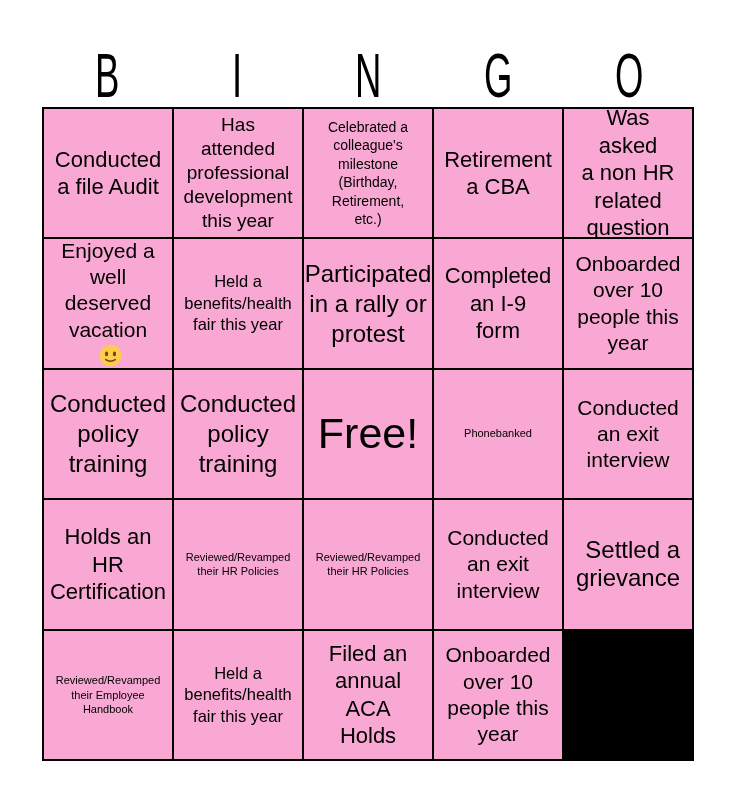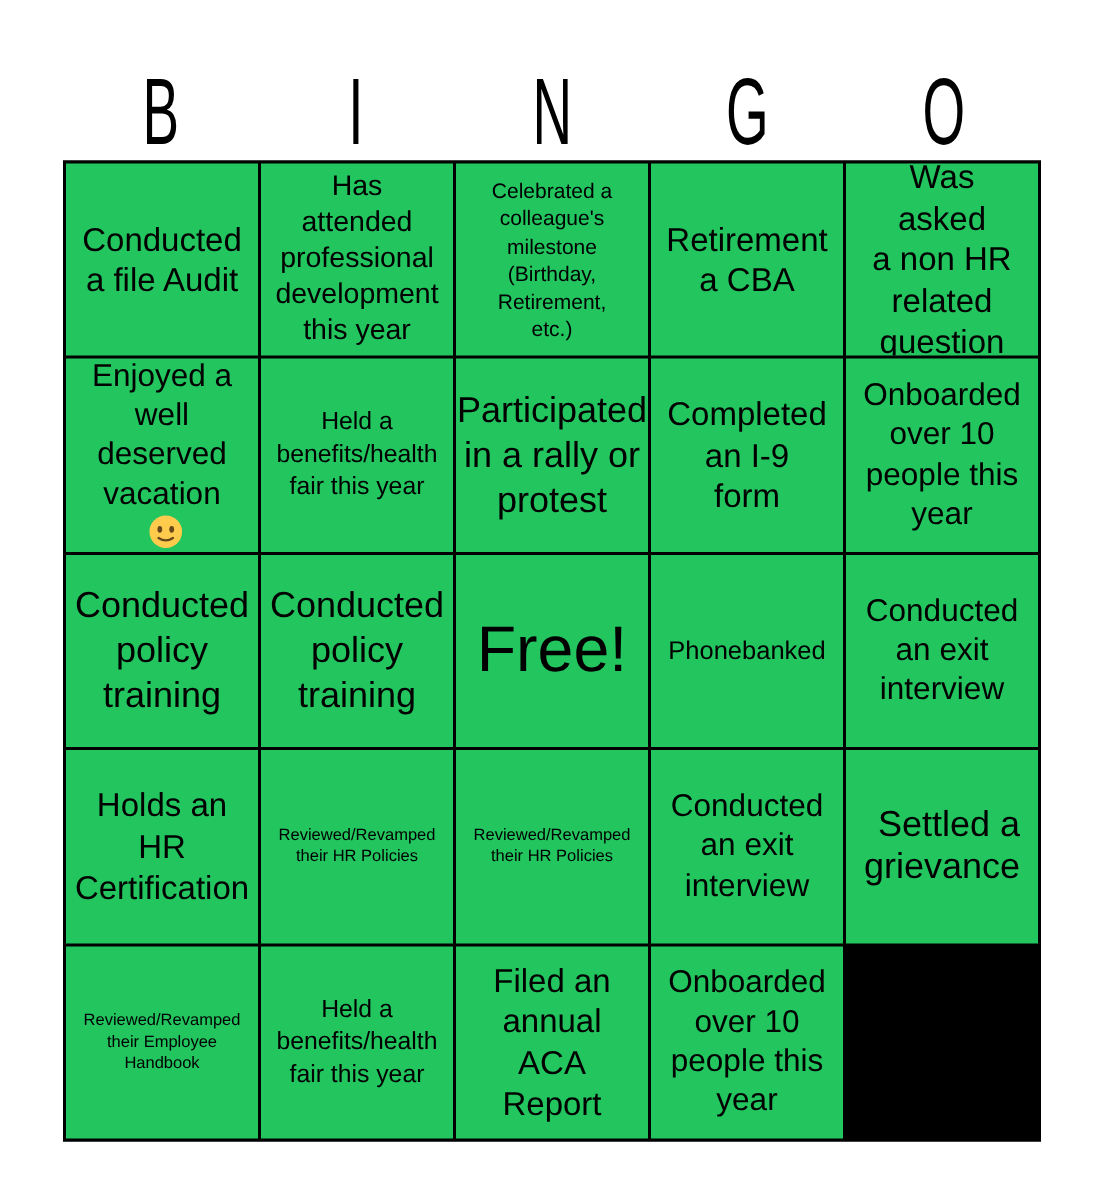--- a/index.html
+++ b/index.html
@@ -34,34 +34,34 @@
   .board {
     width: 648px; height: 650px;
     border: 2px solid #000;
     background: #000;
     display: grid;
     grid-template-columns: repeat(5, 1fr);
     grid-template-rows: repeat(5, 1fr);
     gap: 2px;
   }
   .cell {
-    background: #22c55e;
+    background: #f9a8d4;
     display: flex;
     align-items: center;
     justify-content: center;
     text-align: center;
     padding: 3px 14px;
     box-sizing: border-box;
     overflow: hidden;
   }
   .txt { white-space: pre-line; }
   .fs12 { font-size: 11px; line-height: 1.3; }
   .fs14 { font-size: 14px;   line-height: 1.32; text-align: center; }
   .fs16 { font-size: 16.5px; line-height: 1.3; }
-  .fs17 { font-size: 17px; line-height: 1.25; }
+  .fs17 { font-size: 11px; line-height: 1.25; }
   .fs19 { font-size: 19px;   line-height: 1.27; }
   .fs20 { font-size: 24px;   line-height: 1.25; }
   .fs21 { font-size: 21px;   line-height: 1.25; }
   .fs22 { font-size: 22px;   line-height: 1.25; }
   .fs24 { font-size: 24px;   line-height: 1.2; text-align: right; }
   .fs43 { font-size: 43px;   line-height: 1.1; }
   .emoji {
     display: inline-block;
     vertical-align: -4px;
     margin-left: 5px;
@@ -197,21 +197,21 @@
     </div>
     <div class="cell">
       <div class="txt fs16">Held a
 benefits/health
 fair this year</div>
     </div>
     <div class="cell">
       <div class="txt fs22">Filed an
 annual
 ACA
-Report</div>
+Holds</div>
     </div>
     <div class="cell">
       <div class="txt fs21">Onboarded
 over 10
 people this
 year</div>
     </div>
 
   </div>
 </div>

